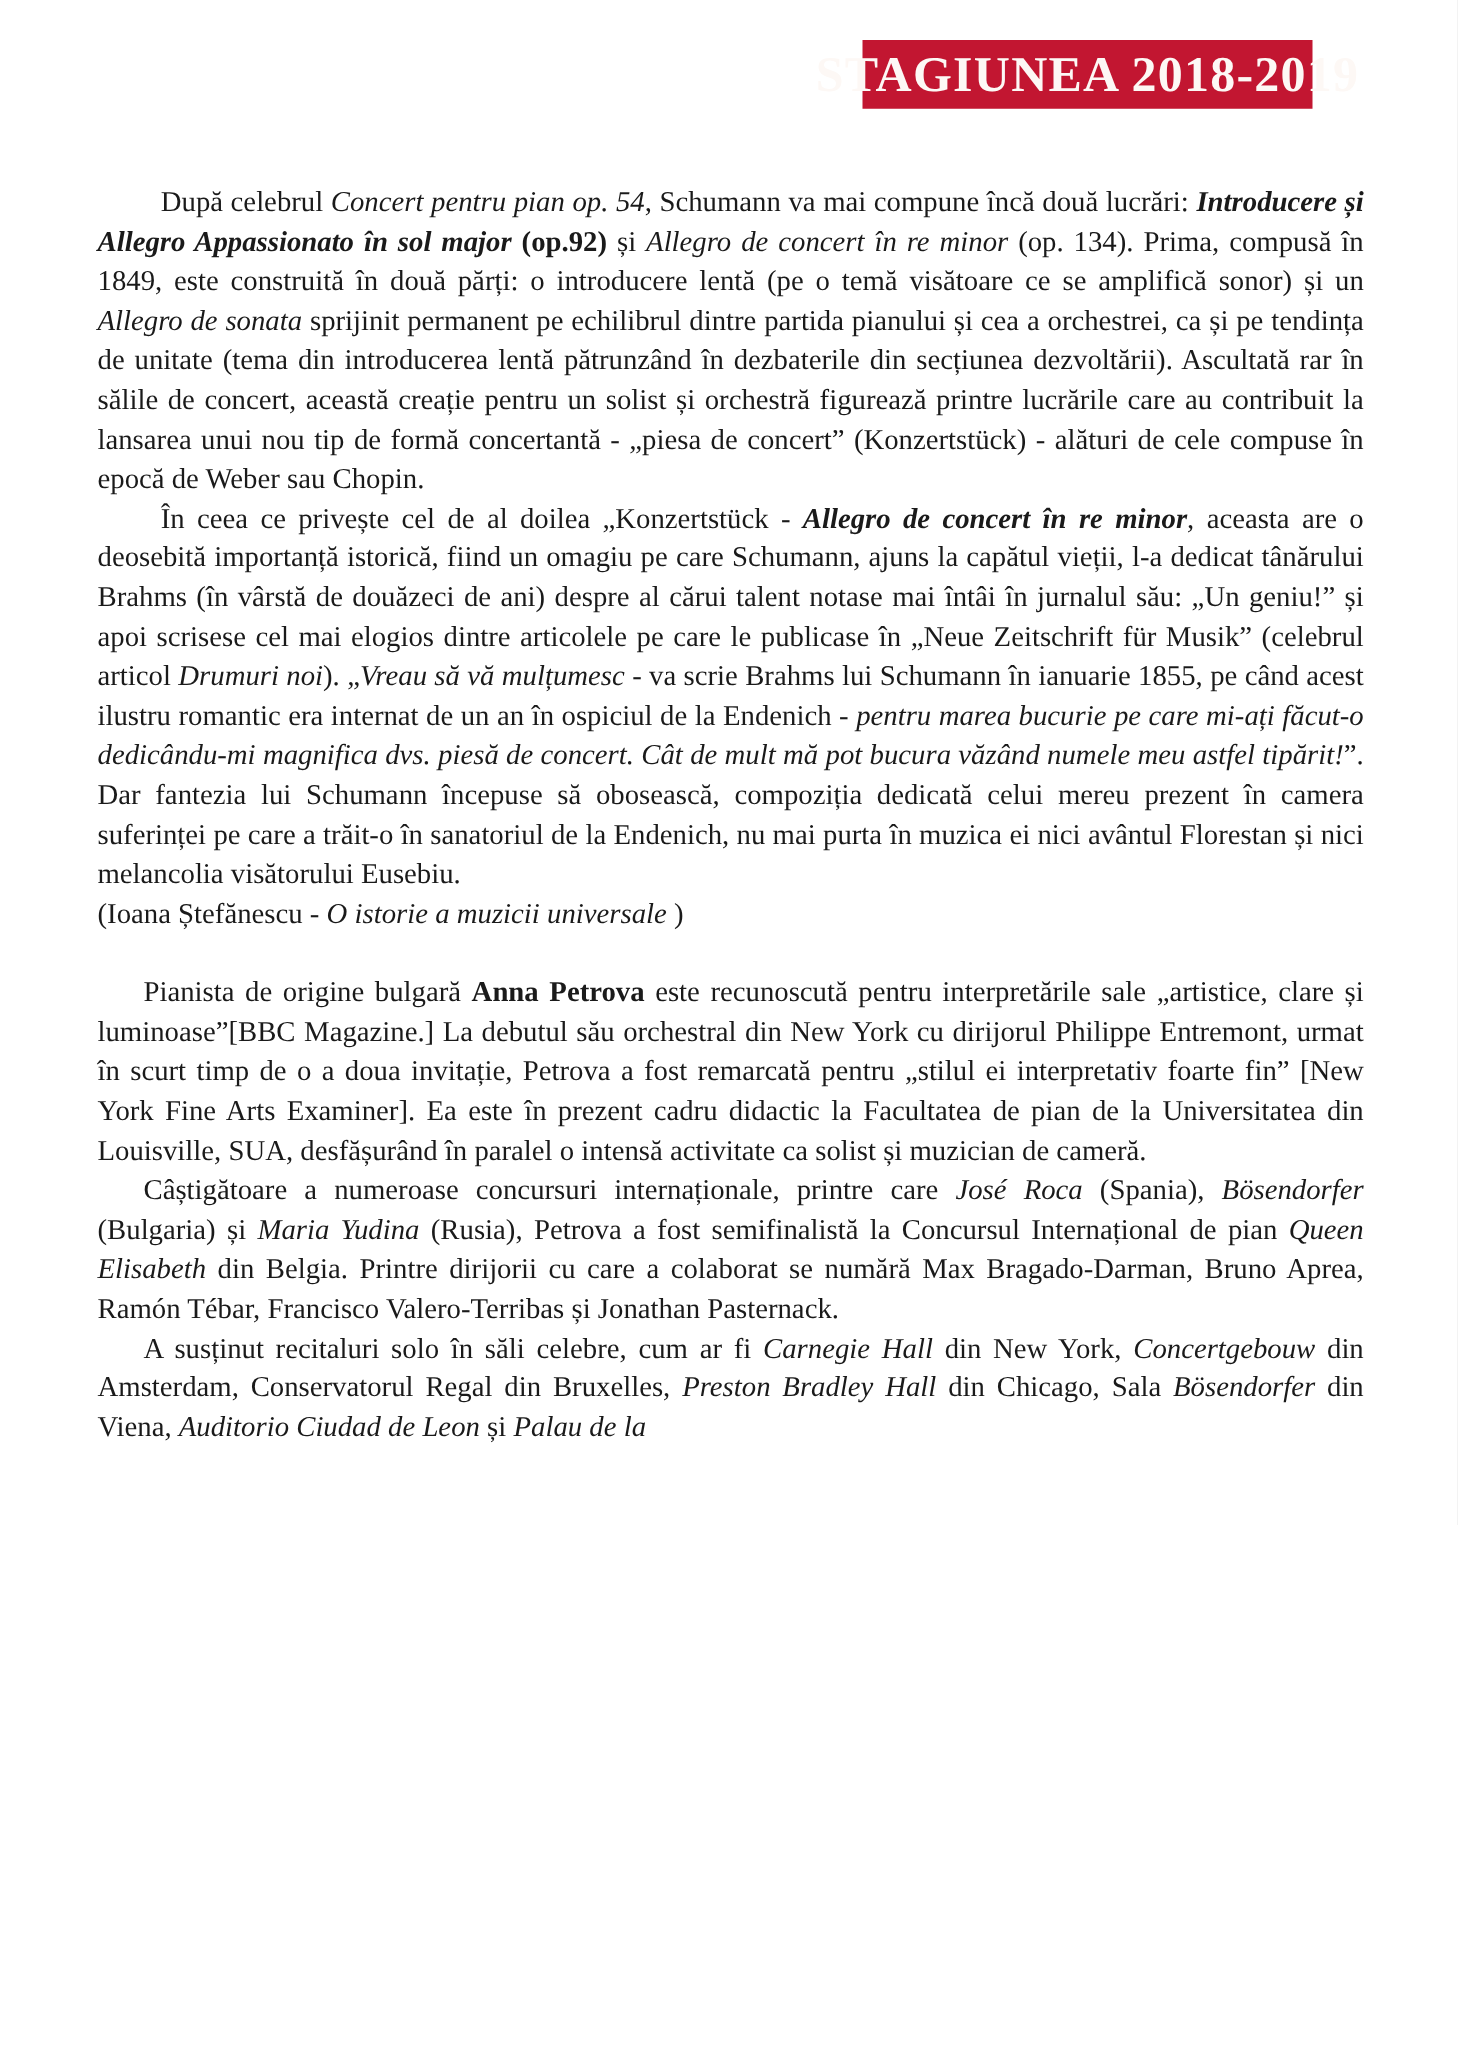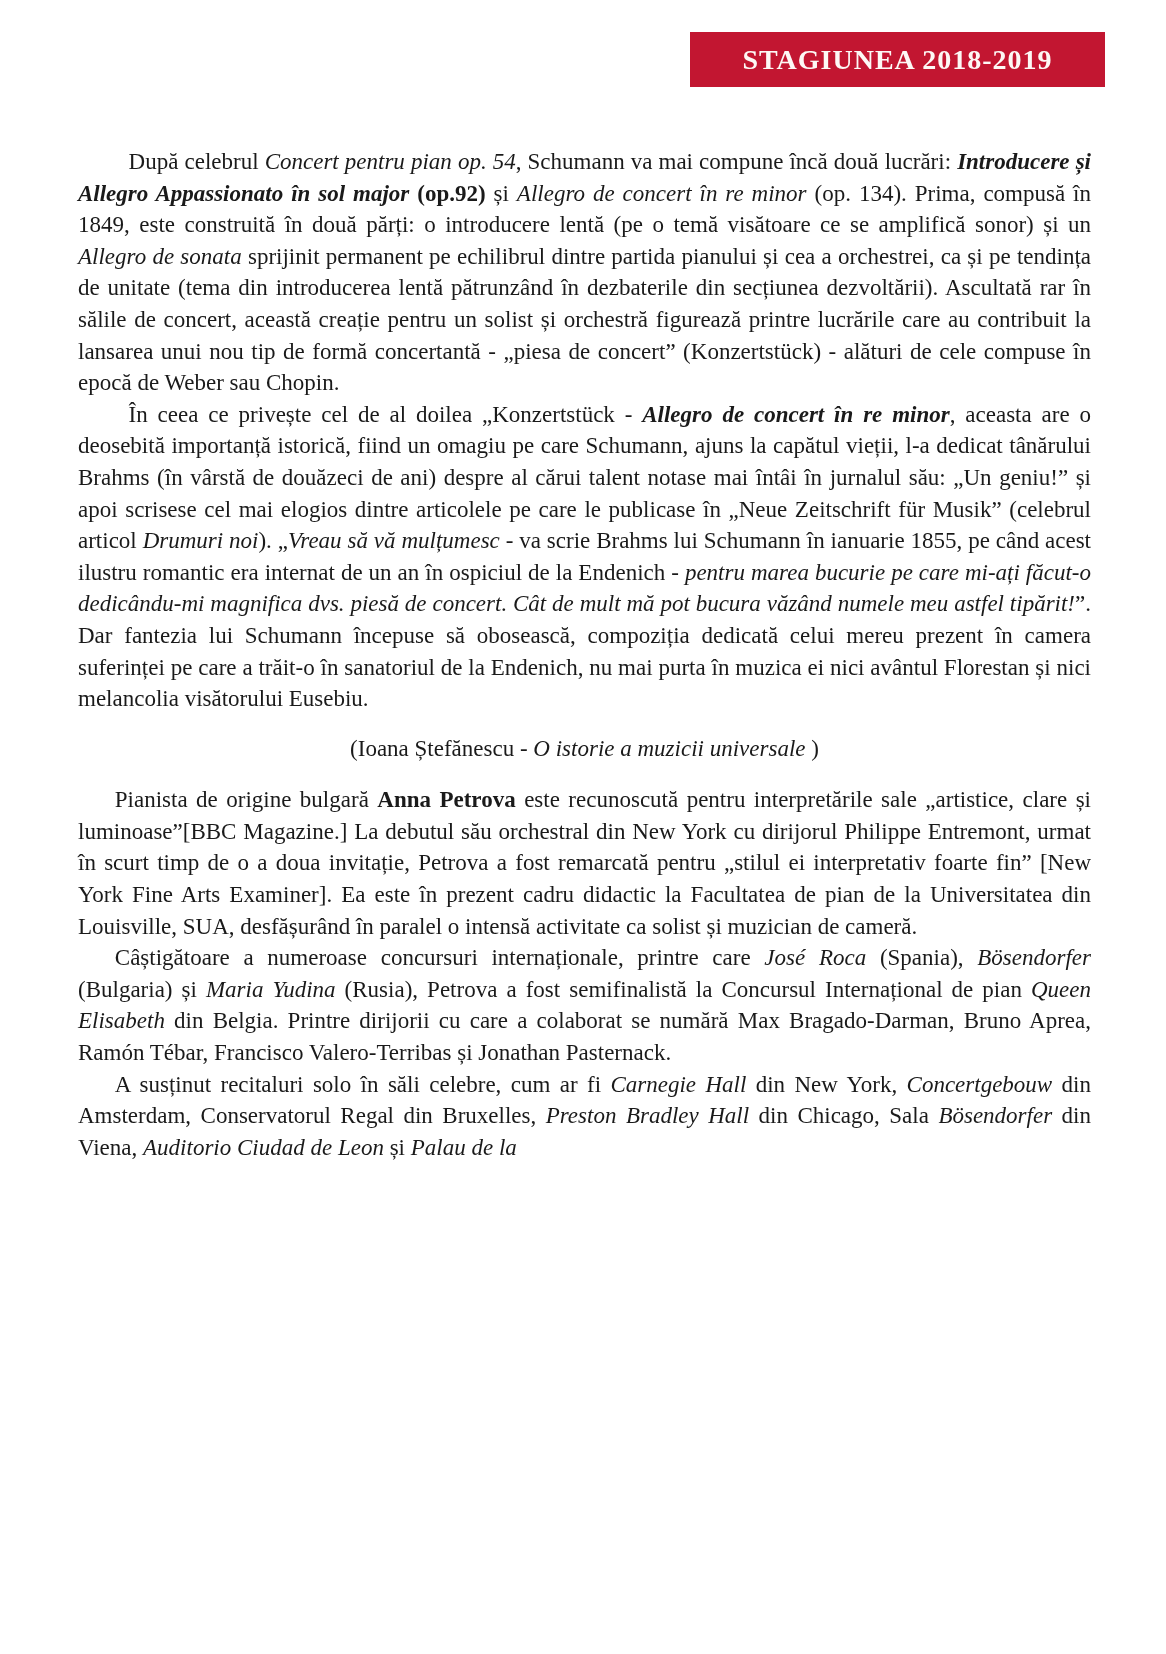--- a/index.html
+++ b/index.html
@@ -14,51 +14,50 @@
     height: 1654px;
     margin: 0 auto;
     background: #ffffff;
     overflow: hidden;
     font-family: "Liberation Serif", "DejaVu Serif", serif;
   }
   .season-banner {
     position: absolute;
     top: 32px;
     left: 690px;
-    width: 415px;
+    width: 360px;
     height: 55px;
     display: flex;
     align-items: center;
     justify-content: center;
-    font-size: 28px;
+    font-size: 40px;
     font-weight: bold;
     letter-spacing: 1px;
     white-space: nowrap;
     text-align: right;
   }
   .article {
     position: absolute;
     top: 146px;
     left: 78px;
     width: 1013px;
     font-size: 23px;
     line-height: 31.6px;
   }
   .para {
     margin: 0;
     text-align: justify;
   }
   .para.align-right {
-    text-align: center;
-    margin-top: 18px;
+    text-align: left;
   }
   .para.indent-large { text-indent: 2.2em; }
   .para.indent-small { text-indent: 1.6em; }
   .para.indent-none  { text-indent: 0; }
-  .para.gap-before   { margin-top: 20px; }
+  .para.gap-before   { margin-top: 32px; }
   .run-n  { font-style: normal;  font-weight: normal; }
   .run-i  { font-style: italic;  font-weight: normal; }
   .run-b  { font-style: normal;  font-weight: bold; }
   .run-bi { font-style: italic;  font-weight: bold; }
 </style>
 </head>
 <body>
 
 <div class="page" style="background: rgb(255, 255, 255); color: rgb(26, 26, 26);">
   <div class="season-banner" style="background: rgb(194, 22, 49); color: rgb(253, 248, 245);">STAGIUNEA 2018-2019</div>

